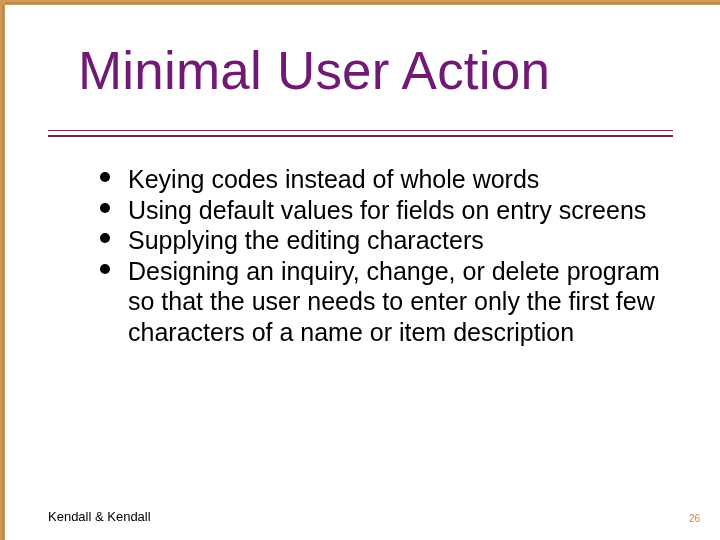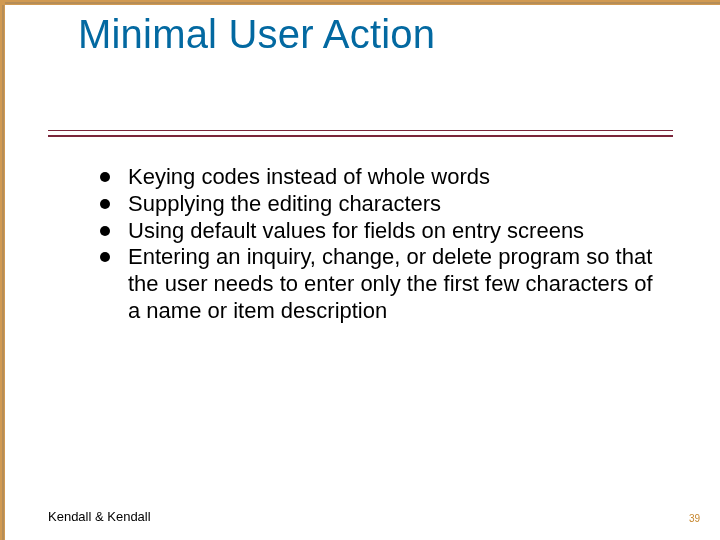--- a/index.html
+++ b/index.html
@@ -48,24 +48,24 @@
     left: 2px;
     top: 5px;
     width: 2px;
     height: 535px;
     background: #666;
     opacity: 0.25;
   }
   .title {
     position: absolute;
     left: 78px;
-    top: 12px;
-    font-size: 40px;
+    top: 40px;
+    font-size: 53px;
     font-weight: 400;
-    color: #0369a1;
+    color: #701a75;
     letter-spacing: 0.2px;
   }
   .divider {
     position: absolute;
     left: 48px;
     top: 130px;
     width: 625px;
     height: 4px;
     border-top: 1px solid #7a263a;
     border-bottom: 2px solid #7a263a;
@@ -76,21 +76,21 @@
     top: 164px;
     width: 560px;
     list-style: none;
     margin: 0;
     padding: 0;
     color: #000;
   }
   .bullets li {
     position: relative;
     padding-left: 28px;
-    font-size: 22px;
+    font-size: 25px;
     line-height: 1.22;
     margin: 0 0 0px 0;
   }
   .bullets li::before {
     content: "";
     position: absolute;
     left: 0;
     top: 8px;
     width: 10px;
     height: 10px;
@@ -120,20 +120,20 @@
   <div class="top-stripe-inner"></div>
   <div class="left-stripe"></div>
   <div class="left-stripe-inner"></div>
 
   <div class="title">Minimal User Action</div>
 
   <div class="divider"></div>
 
   <ul class="bullets">
     <li>Keying codes instead of whole words</li>
+    <li>Using default values for fields on entry screens</li>
     <li>Supplying the editing characters</li>
-    <li>Using default values for fields on entry screens</li>
-    <li>Entering an inquiry, change, or delete program so that the user needs to enter only the first few characters of a name or item description</li>
+    <li>Designing an inquiry, change, or delete program so that the user needs to enter only the first few characters of a name or item description</li>
   </ul>
 
   <div class="footer-left">Kendall &amp; Kendall</div>
-  <div class="footer-right">39</div>
+  <div class="footer-right">26</div>
 </div>
 
 </body></html>

